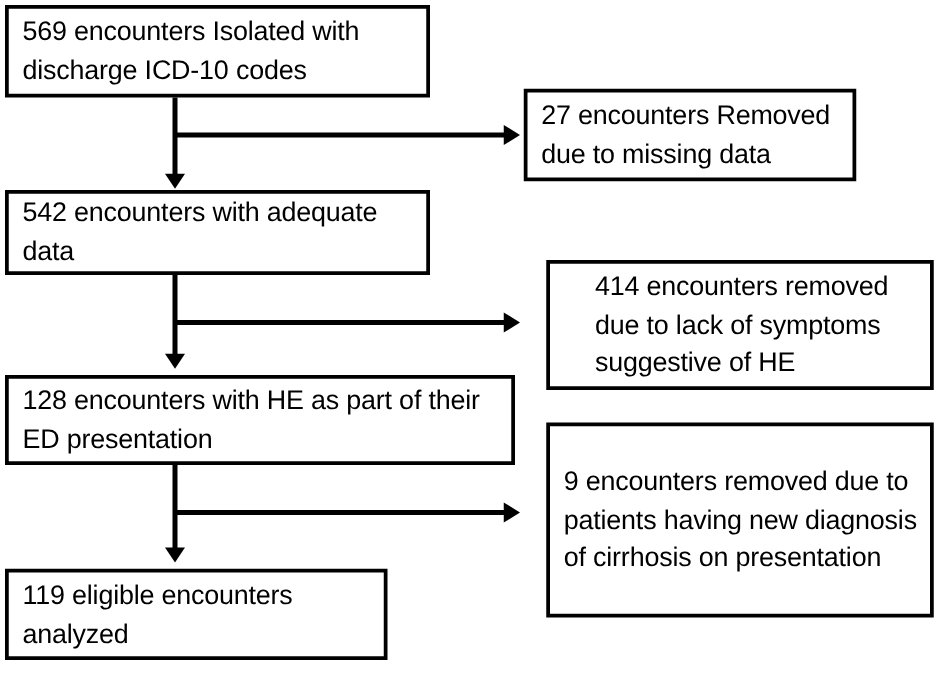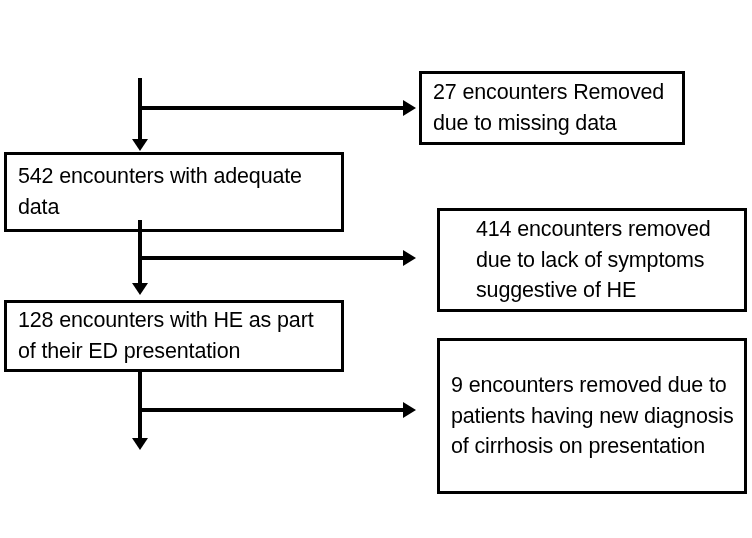--- a/index.html
+++ b/index.html
@@ -25,22 +25,22 @@
     line-height: 1.42;
     letter-spacing: -0.15px;
     display: flex;
     flex-direction: column;
     justify-content: center;
     padding: 2px 9px 2px 11px;
     white-space: pre-line;
   }
   
   #node-569 { left: 4px;  top: 4px;   width: 340px; height: 74px; }
-  #node-542 { left: 4px;  top: 152px; width: 340px; height: 80px; }
-  #node-128 { left: 4px;  top: 300px; width: 340px; height: 72px; }
+  #node-542 { left: 4px;  top: 152px; width: 340px; height: 68px; }
+  #node-128 { left: 4px;  top: 300px; width: 408px; height: 72px; }
   #node-119 { left: 4px;  top: 455px; width: 306px; height: 73px; }
   
   #node-27  { left: 419px; top: 71px;  width: 266px; height: 74px; }
   #node-414 { left: 437px; top: 208px; width: 310px; height: 104px; padding-left: 36px; }
   #node-9   { left: 437px; top: 338px; width: 310px; height: 156px; }
 
   
   .vstem {
     position: absolute;
     left: 138px;
@@ -86,25 +86,27 @@
   }
   #hhead-1 { top: 100px; }
   #hhead-2 { top: 250px; }
   #hhead-3 { top: 402px; }
 </style>
 </head>
 <body>
 
 <div id="canvas">
 
+  <div class="node" id="node-569">569 encounters Isolated with discharge ICD-10 codes</div>
 
   <div class="node" id="node-542">542 encounters with adequate data</div>
 
   <div class="node" id="node-128">128 encounters with HE as part of their ED presentation</div>
 
+  <div class="node" id="node-119">119 eligible encounters analyzed</div>
 
   <div class="node" id="node-27">27 encounters Removed due to missing data</div>
 
   <div class="node" id="node-414">414 encounters removed due to lack of symptoms suggestive of HE</div>
 
   <div class="node" id="node-9">9 encounters removed due to patients having new diagnosis of cirrhosis on presentation</div>
 
   <div class="vstem" id="stem-1"></div>
   <div class="vhead" id="head-1"></div>
   <div class="hbranch" id="branch-1"></div>

